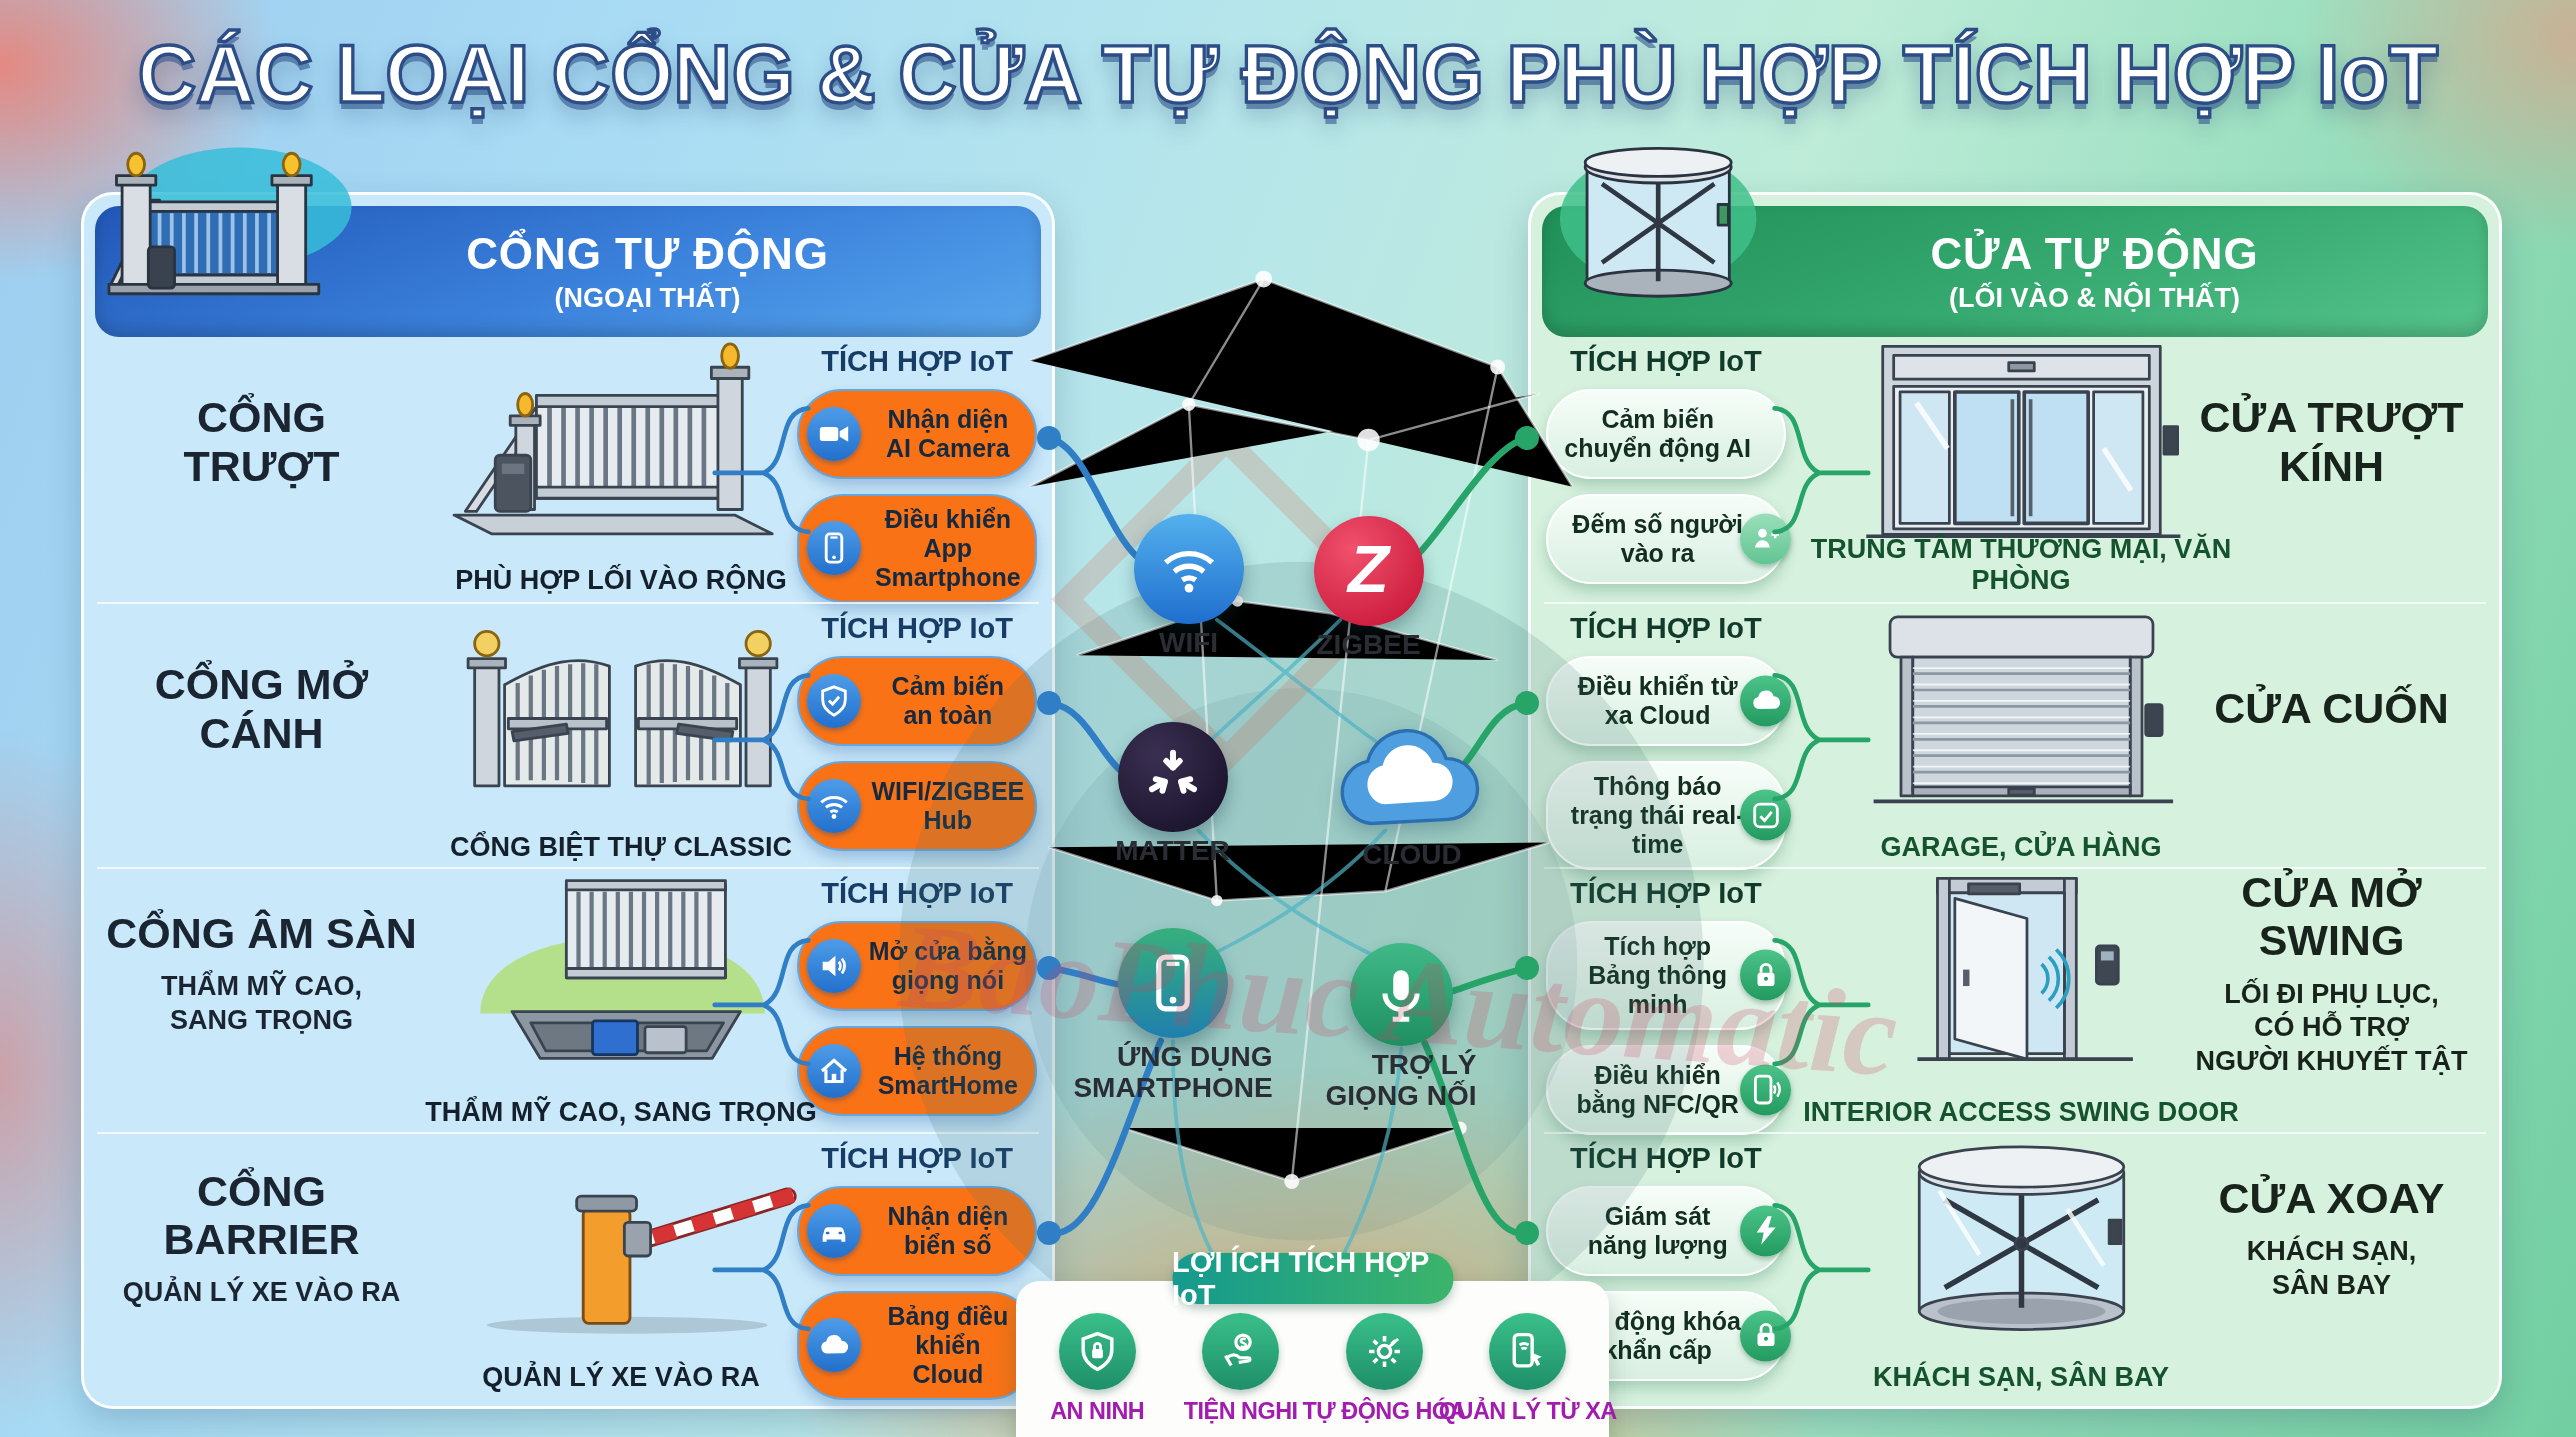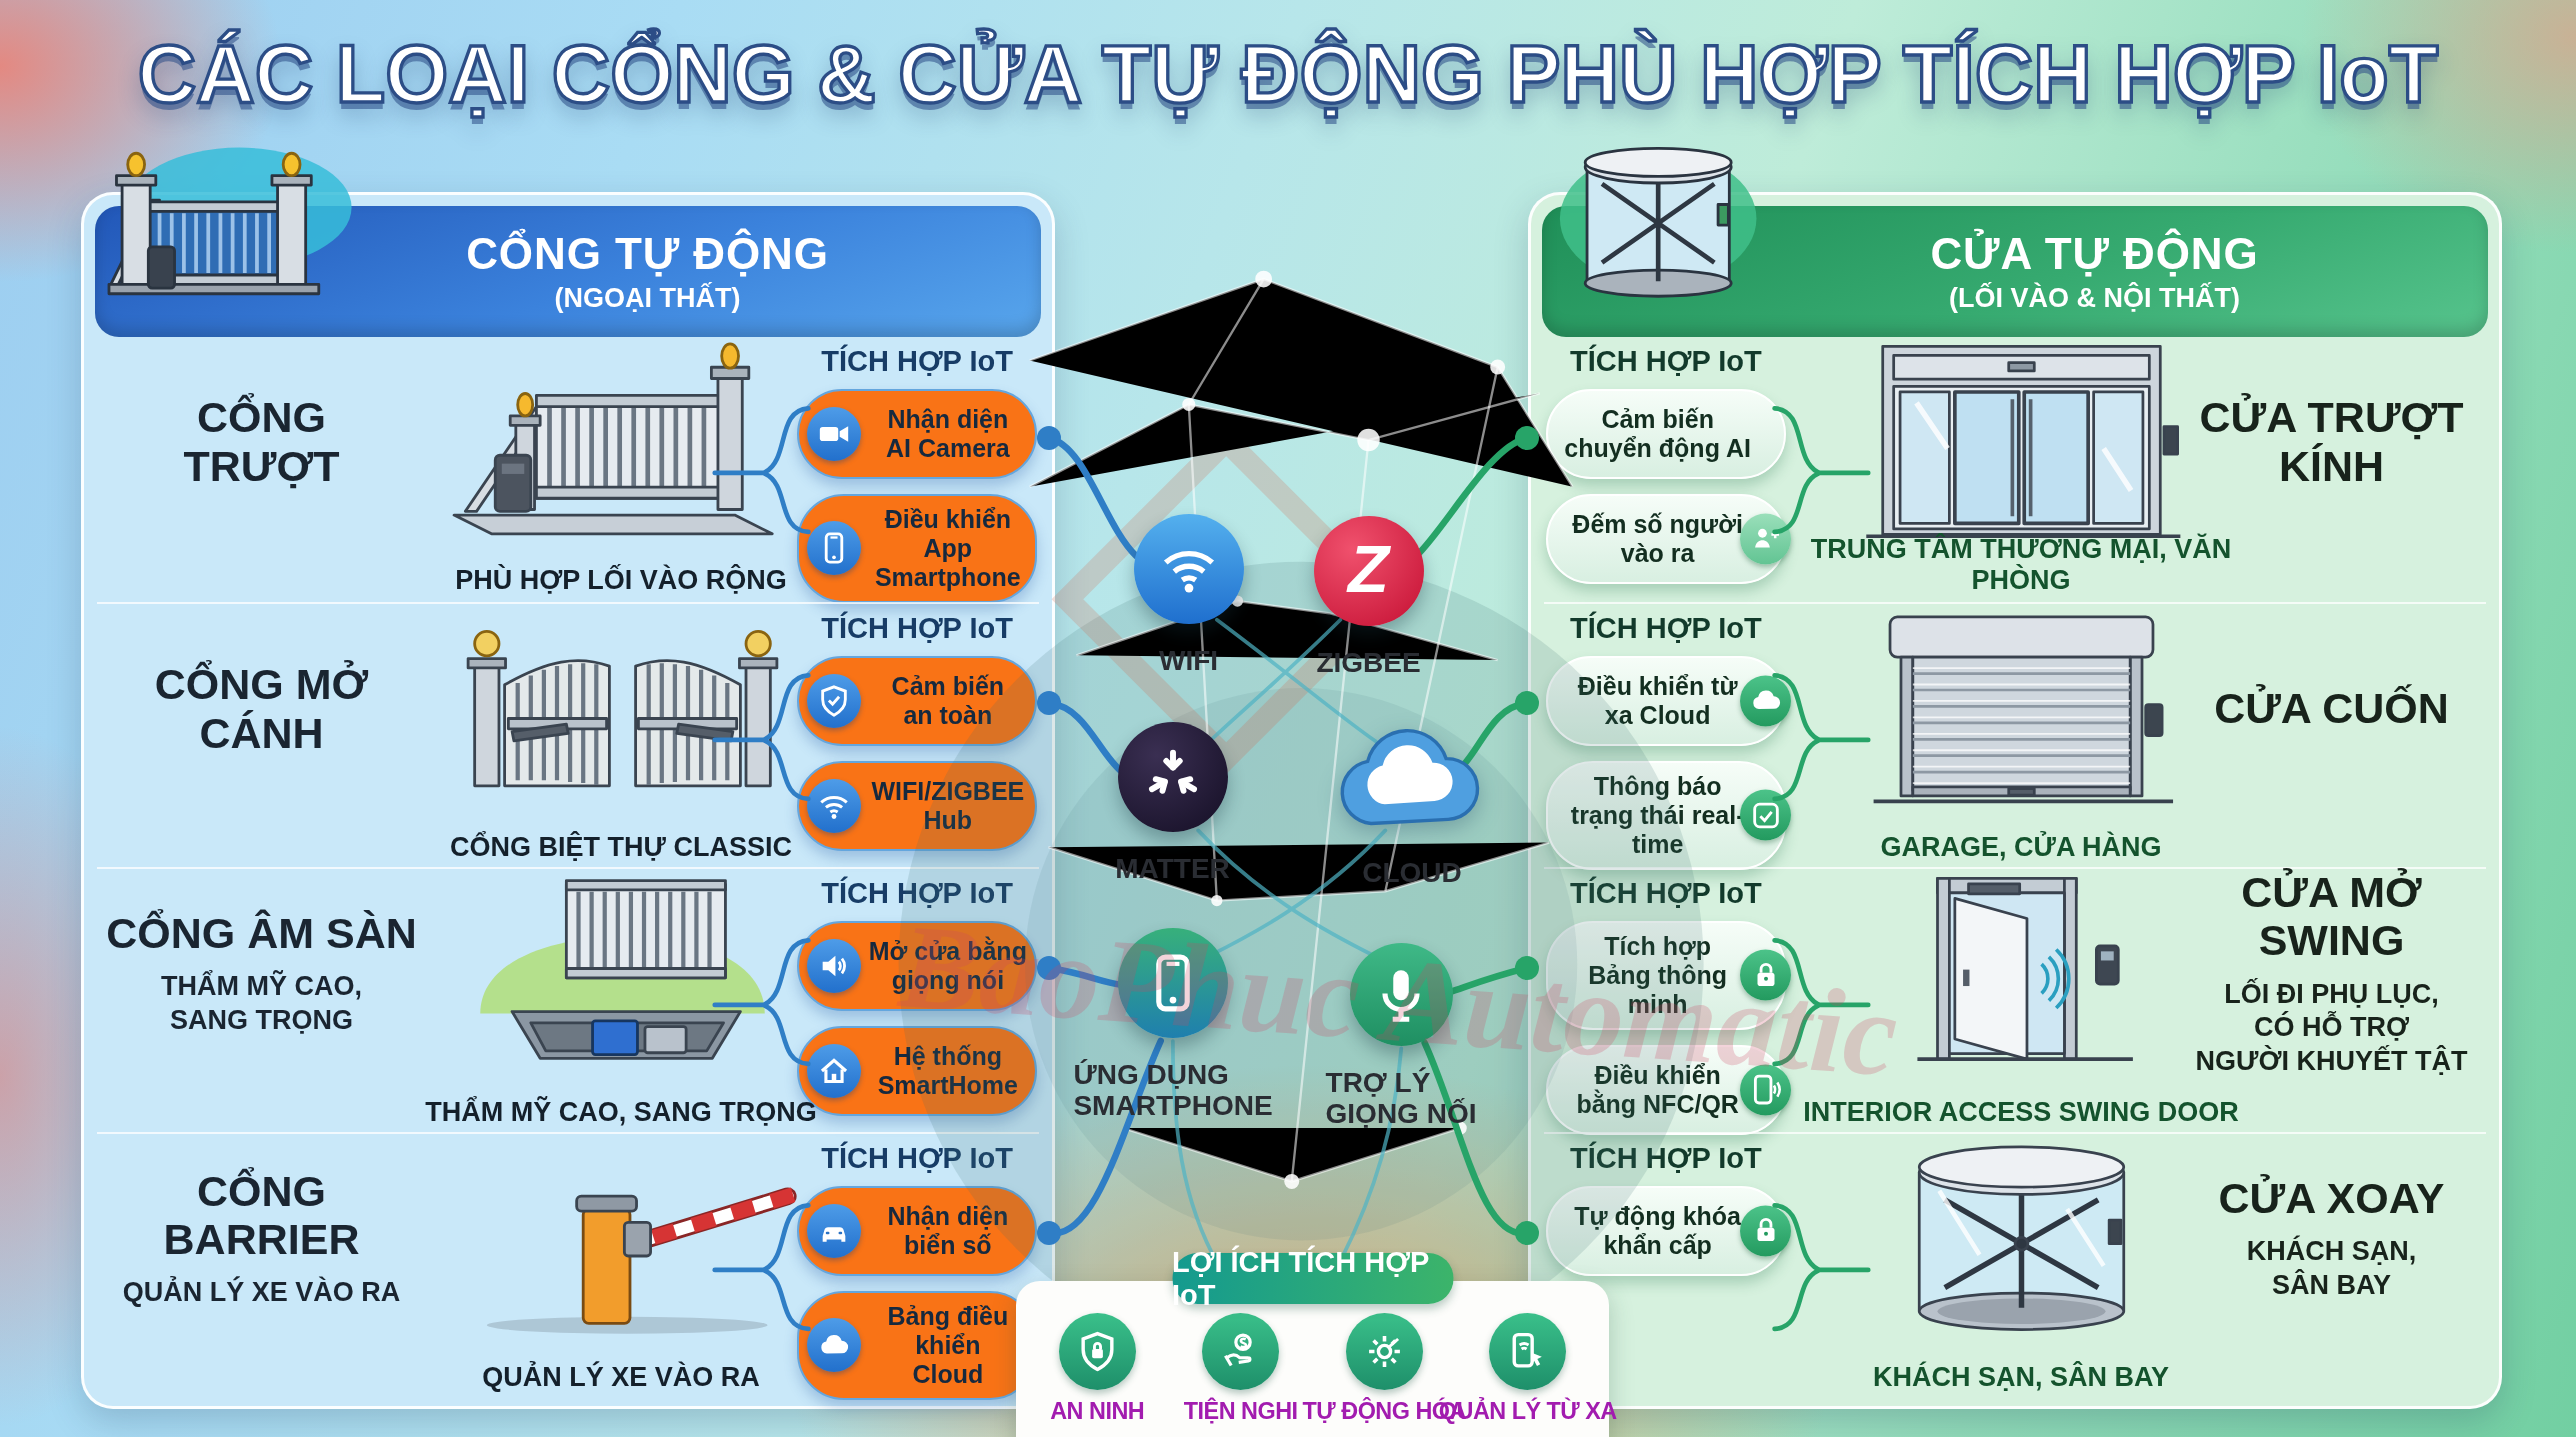--- a/index.html
+++ b/index.html
@@ -78,21 +78,21 @@
   .node{position:absolute;display:flex;flex-direction:column;align-items:center;z-index:5;}
   .ncirc{width:110px;height:110px;border-radius:50%;display:flex;align-items:center;justify-content:center;
     box-shadow:0 9.4px 17px rgba(20,50,60,.32);}
   .nc-wifi  {background:linear-gradient(180deg,#54b0ee,#1f6fce);}
   .nc-zigbee{background:radial-gradient(circle at 35% 30%,#f0516d,#c40f32);}
   .nc-matter{background:radial-gradient(circle at 35% 30%,#3a2f52,#140e24);}
   .nc-phone {background:linear-gradient(180deg,#37b07b,#1f7fae);}
   .nc-mic   {background:linear-gradient(180deg,#3fb987,#1f8f62);}
   .ncirc svg{width:62px;height:62px;}
   .zletter{font-size:67px;font-weight:bold;color:#fff;font-style:italic;transform:translateY(-2.8px);}
-  .nlab{margin-top:21px;font-size:28px;font-weight:bold;color:#2a2d33;text-align:left;line-height:1.12;}
+  .nlab{margin-top:3px;font-size:28px;font-weight:bold;color:#2a2d33;text-align:right;line-height:1.12;}
   
   #benefits{position:absolute;left:1016px;top:1281px;width:593px;height:187px;background:#fdfdfb;
     border-radius:24px;box-shadow:0 9.4px 24px rgba(40,80,60,.25);z-index:6;}
   #benefits .bhead{position:absolute;left:50%;transform:translateX(-50%);top:-28px;width:281px;height:51px;
     border-radius:25px;background:linear-gradient(90deg,#149a8f,#3cb46a);display:flex;align-items:center;
     justify-content:center;color:#fff;font-size:29px;font-weight:bold;box-shadow:0 4.7px 9.4px rgba(20,80,60,.3);}
   #benefits .bitems{display:flex;justify-content:space-between;padding:32px 11.2px 0 11.2px;}
   .bitem{display:flex;flex-direction:column;align-items:center;width:140px;}
   .bcirc{width:77px;height:77px;border-radius:50%;background:linear-gradient(180deg,#3ac08a,#1e8f6a);
     display:flex;align-items:center;justify-content:center;box-shadow:0 3.7px 7.5px rgba(20,80,60,.3);}
@@ -703,20 +703,29 @@
 CÓ HỖ TRỢ
 NGƯỜI KHUYẾT TẬT</div>
       </div>
       <div class="caption">INTERIOR ACCESS SWING DOOR</div>
     </div>
 
     <div class="row rrow r4 sep">
       <div class="iot">
         <div class="iot-h">TÍCH HỢP IoT</div>
         <div class="pill pill-r">
+          <span class="tx pre">Giám sát
+năng lượng</span>
+          <span class="ic">
+              <svg viewBox="0 0 36 36" width="34" height="34">
+                <use href="#s-bolt"></use>
+              </svg>
+            </span>
+        </div>
+        <div class="pill pill-r">
           <span class="tx pre">Tự động khóa
 khẩn cấp</span>
           <span class="ic">
               <svg viewBox="0 0 36 36" width="34" height="34">
                 <use href="#s-lock"></use>
               </svg>
             </span>
         </div>
       </div>
       <div class="brk">

